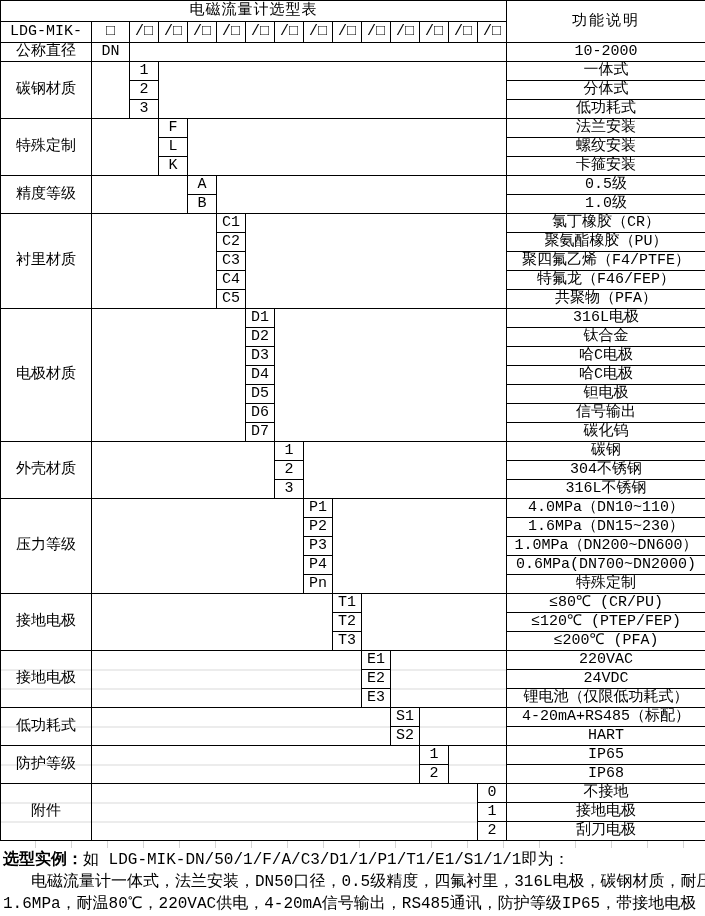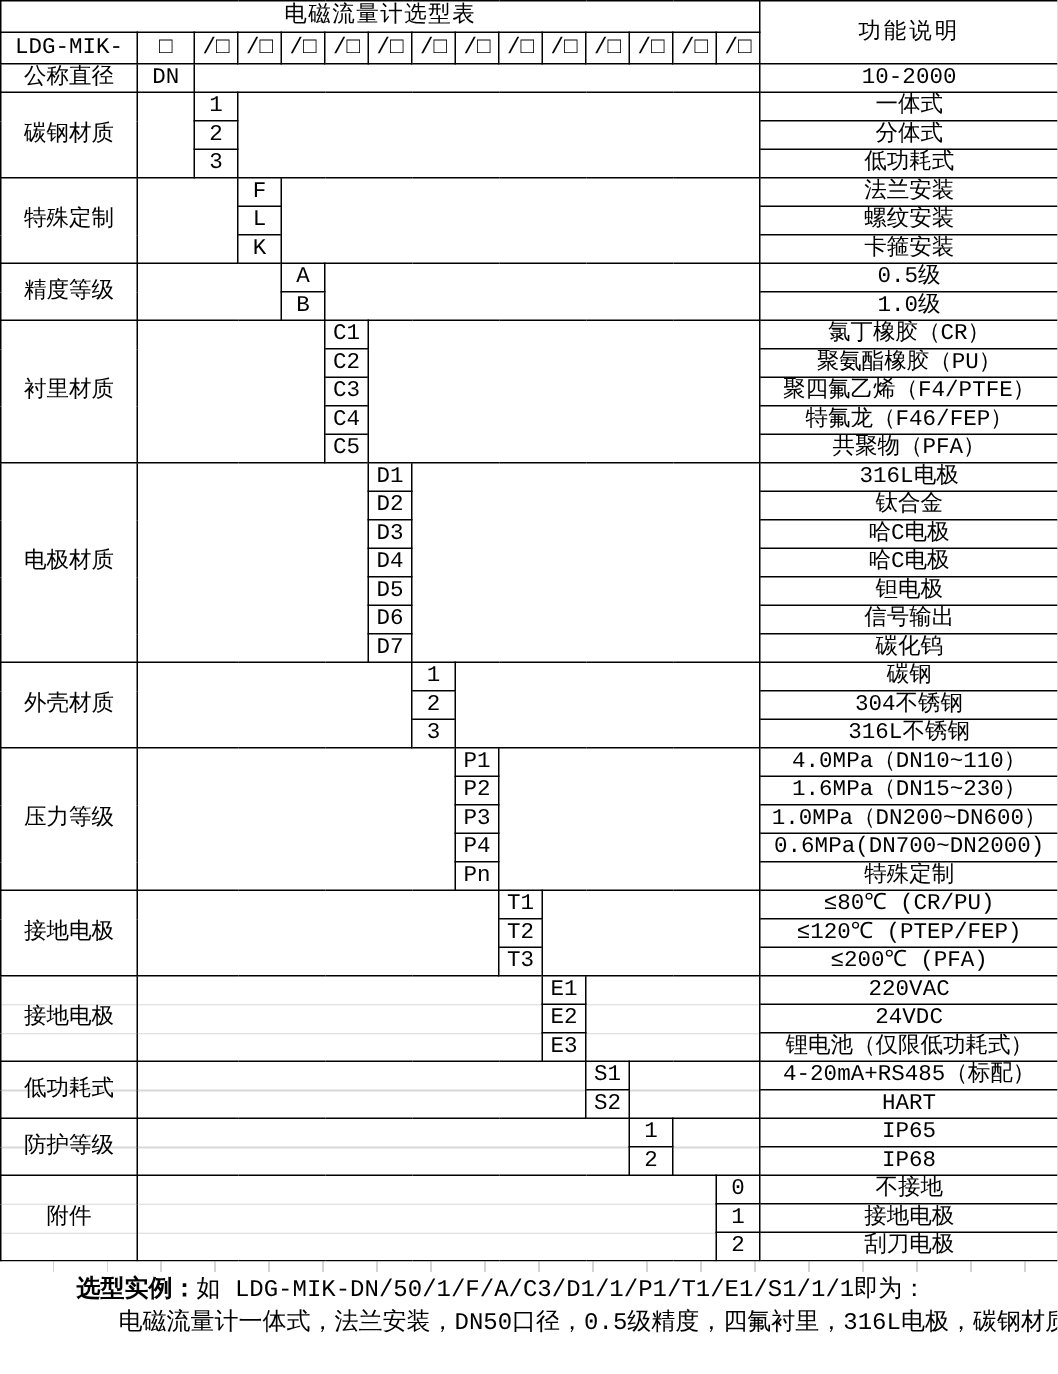--- a/index.html
+++ b/index.html
@@ -27,21 +27,21 @@
   td.dl      { text-align:left; padding-left:2px; }
   td.sp      { }
   
   td.grid {
     background:repeating-linear-gradient(to bottom,#ffffff 0px,#ffffff 18px,#d8d8d8 18px,#d8d8d8 19px);
   }
   .grid-stub {
     height:7px; width:705px;
     background:repeating-linear-gradient(to right,#ffffff 0px,#ffffff 35px,#d4d4d4 35px,#d4d4d4 36px);
   }
-  .example { padding:1px 3px 0 3px;margin-left:48px; }
+  .example { padding:1px 3px 0 3px; }
   .exline  { font-size:16px; line-height:22px; white-space:nowrap; }
   .ex-indent { padding-left:28px; }
   .exbold  { font-weight:bold; }
 </style>
 </head>
 <body>
 
 <div class="page">
 <table class="sel">
 <colgroup>
@@ -306,14 +306,15 @@
         </tr>
 
 </tbody>
     </table>
 
 <div class="grid-stub"></div>
 
 <div class="example">
   <div class="exline"><span class="exbold">选型实例：</span><span>如 LDG-MIK-DN/50/1/F/A/C3/D1/1/P1/T1/E1/S1/1/1即为：</span></div>
   <div class="exline ex-indent">电磁流量计一体式，法兰安装，DN50口径，0.5级精度，四氟衬里，316L电极，碳钢材质，耐压</div>
+  <div class="exline">1.6MPa，耐温80℃，220VAC供电，4-20mA信号输出，RS485通讯，防护等级IP65，带接地电极</div>
 </div>
 </div>
 
 </body></html>

